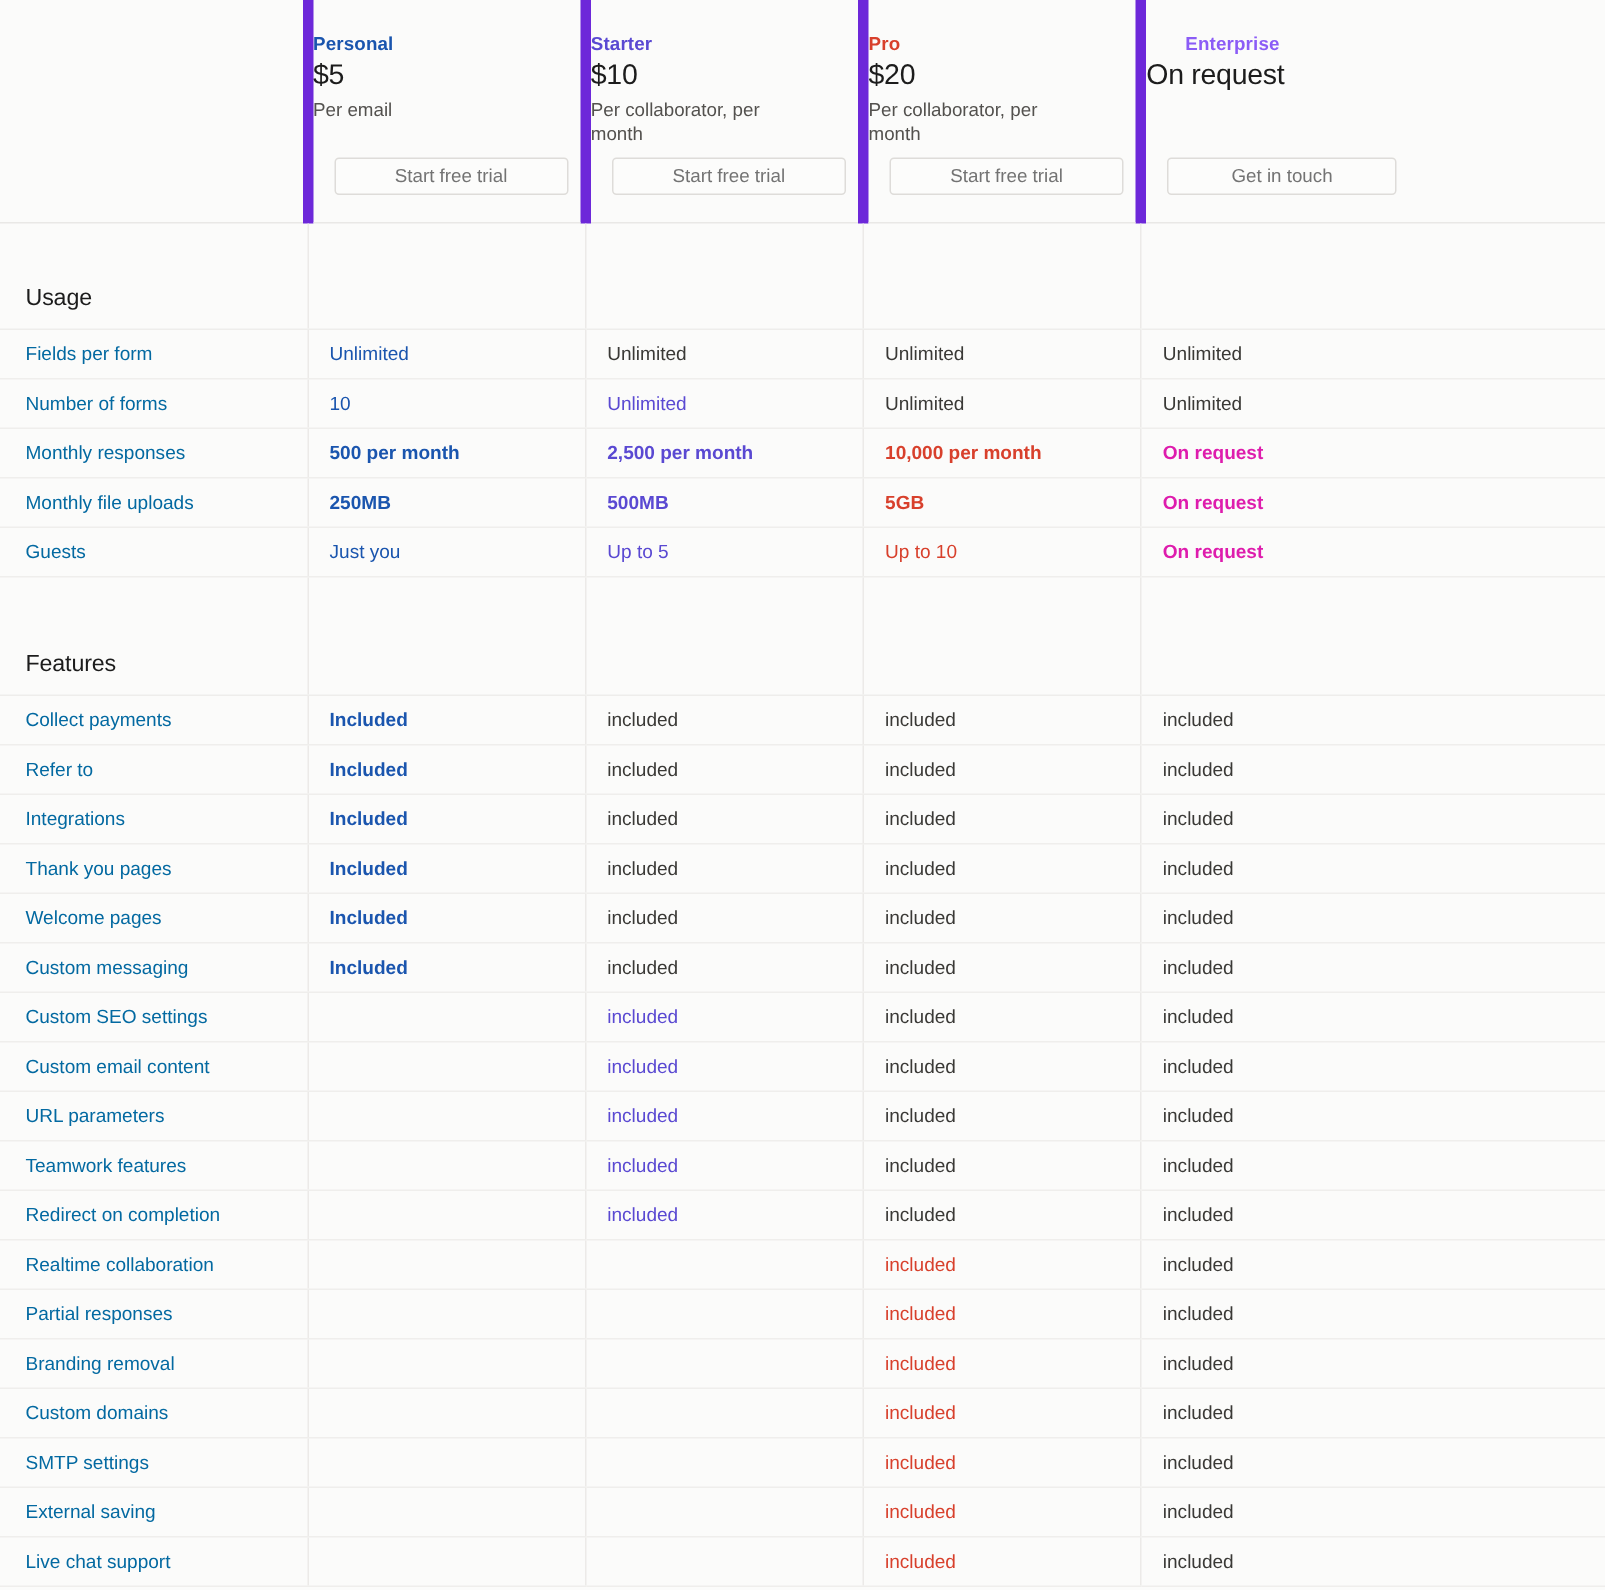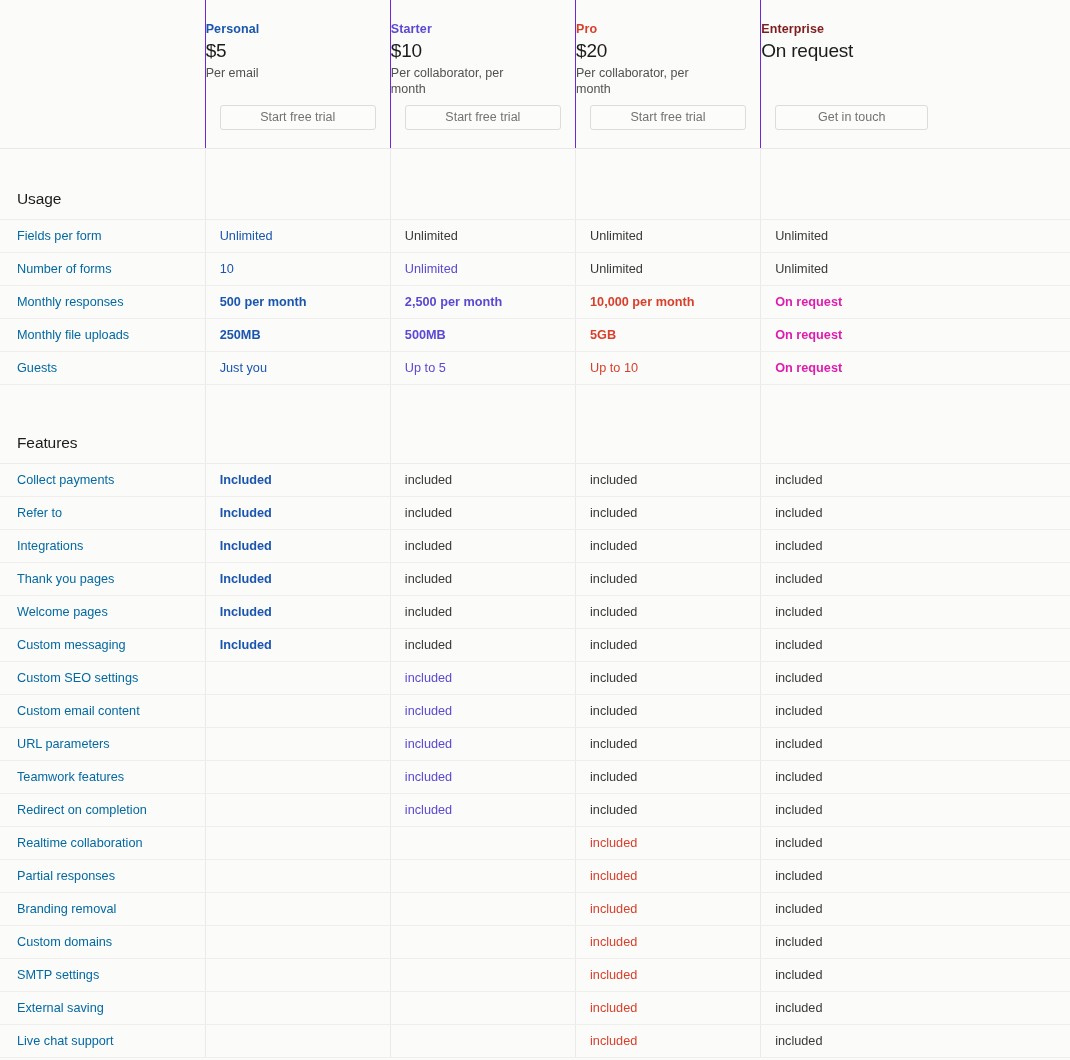--- a/index.html
+++ b/index.html
@@ -37,21 +37,21 @@
   
   .hdr-row td {
     border-bottom: 1px solid #e9e8e6;
     height: 148px;
     vertical-align: top;
   }
   .hdr-row td.label-col {
     border-bottom: 1px solid #e9e8e6;
   }
   .plan-cell {
-    border-left: 1px solid #6d28d9;
+    border-left: 7px solid #6d28d9;
     padding: 22px 0 0 0;
     position: relative;
     height: 148px;
     box-sizing: border-box;
   }
   .plan-name {
     font-size: 12.5px;
     font-weight: 700;
     letter-spacing: 0.1px;
     line-height: 14px;
@@ -172,21 +172,21 @@
             <div class="plan-note">Per collaborator, per month</div>
             <button class="plan-btn">Start free trial</button>
           </td>
           <td class="plan-cell">
             <div class="plan-name" style="color: rgb(216, 64, 44);">Pro</div>
             <div class="plan-price">$20</div>
             <div class="plan-note">Per collaborator, per month</div>
             <button class="plan-btn">Start free trial</button>
           </td>
           <td class="plan-cell">
-            <div class="plan-name" style="color: #7f1d1d;">Enterprise</div>
+            <div class="plan-name" style="color: #8b5cf6; margin-left: 26px;">Enterprise</div>
             <div class="plan-price">On request</div>
             <div class="plan-note"></div>
             <button class="plan-btn wide">Get in touch</button>
           </td>
         </tr>
         <tr class="sec-row">
           <td class="label-col">
             <div class="sec-title">Usage</div>
           </td>
           <td class="cell"></td>

